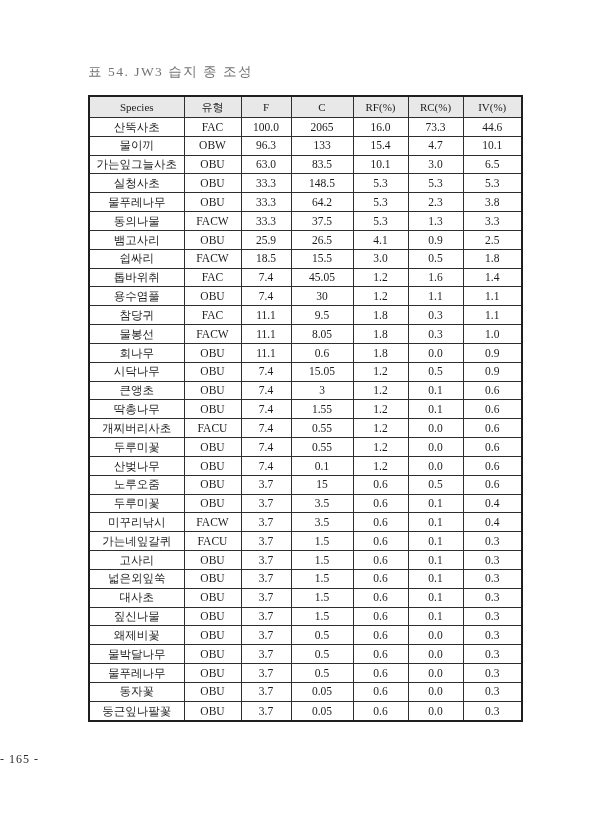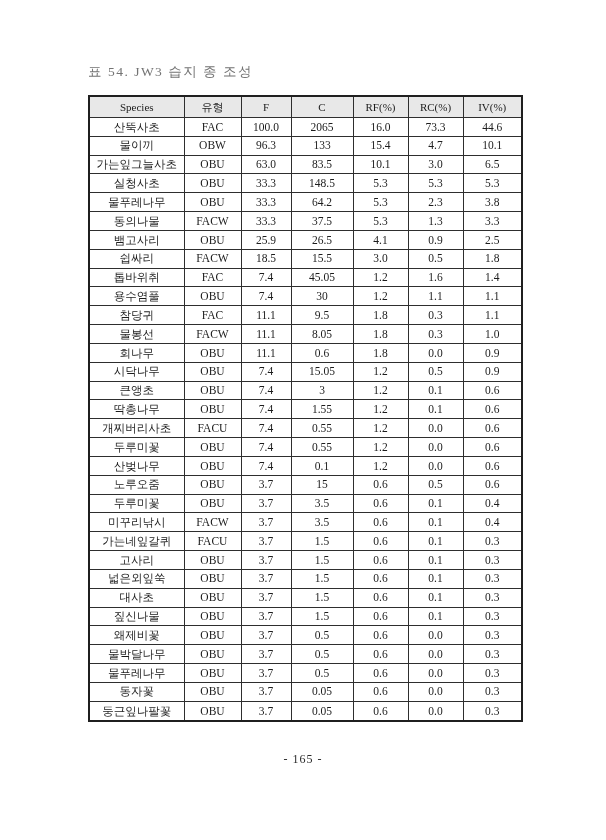--- a/index.html
+++ b/index.html
@@ -44,21 +44,20 @@
     font-weight:normal;
     height:20px;
   }
   
   col.c0{width:95px;} col.c1{width:57px;} col.c2{width:50px;}
   col.c3{width:62px;} col.c4{width:55px;} col.c5{width:55px;}
   col.c6{width:59px;}
   .footer{
     position:absolute;
     left:0;right:0;top:752px;
-    text-align:center;
     font-size:12px;
     color:#2a2a2a;
     font-family:"Liberation Serif","DejaVu Serif",serif;
     letter-spacing:1px;
   }
 </style>
 </head>
 <body>
 
 <div class="page">

